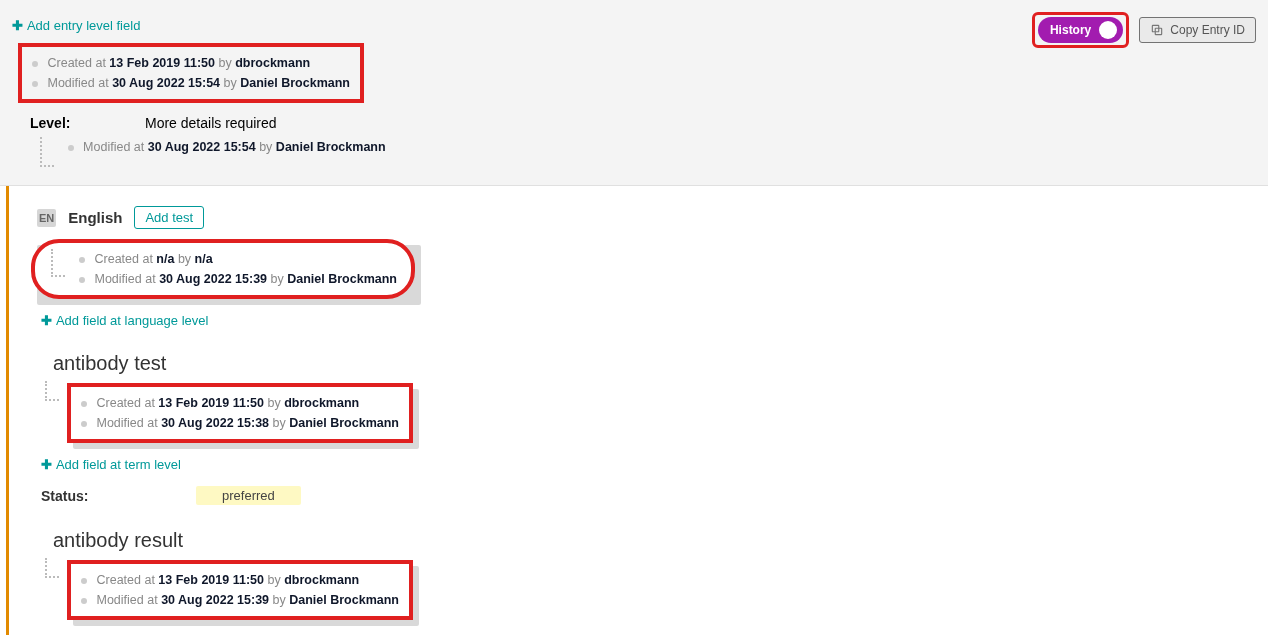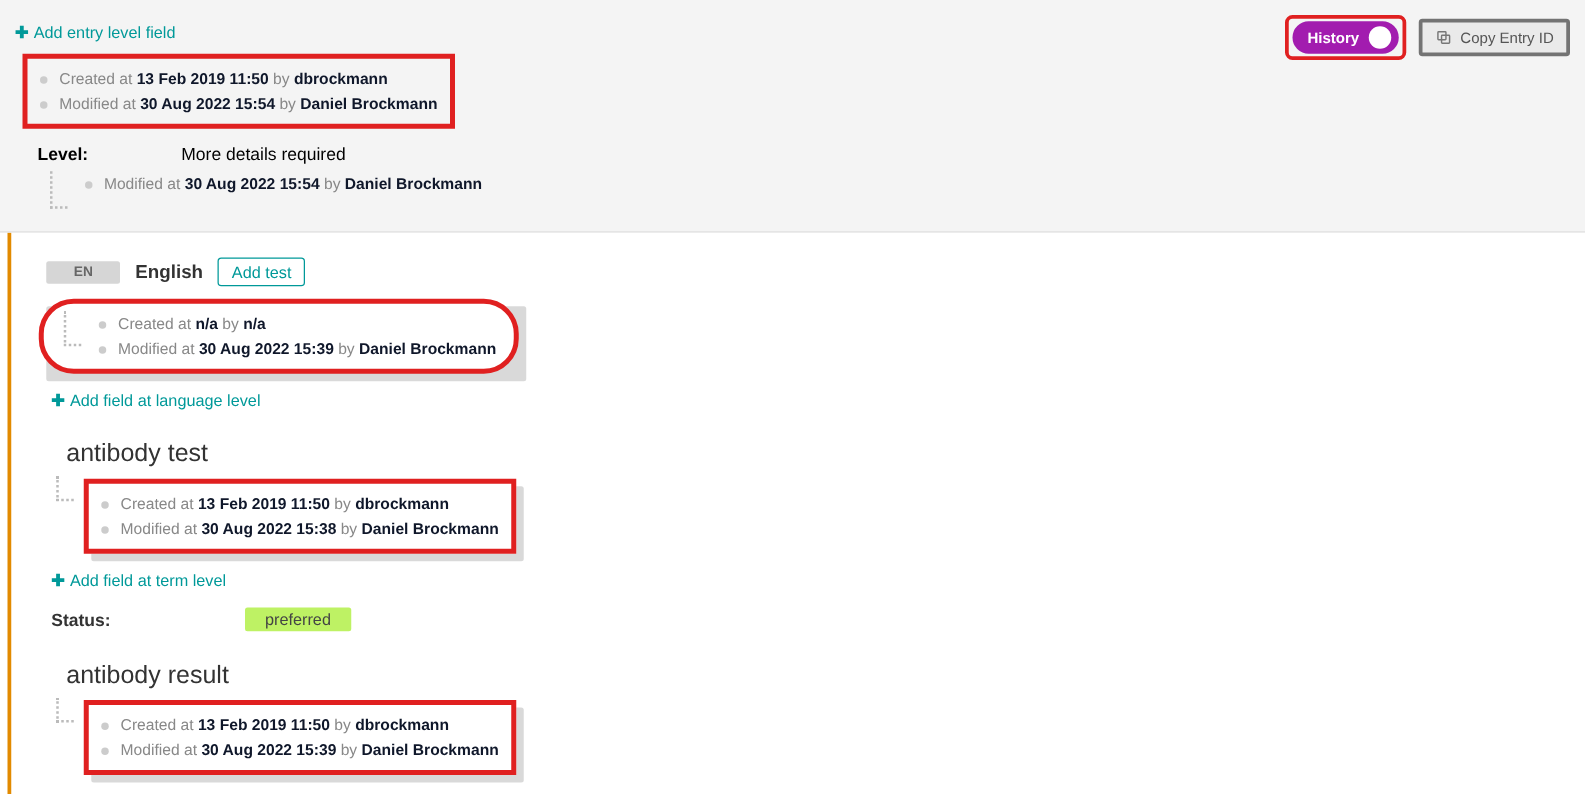--- a/index.html
+++ b/index.html
@@ -5,21 +5,21 @@
     * { box-sizing: border-box; margin: 0; padding: 0; }
     body { font-family: -apple-system, BlinkMacSystemFont, "Segoe UI", Arial, sans-serif; font-size: 13px; color: #333; background: #fff; width: 1268px; }
     
     .top-section { background: #f4f4f4; border-bottom: 1px solid #e0e0e0; padding: 18px 12px 18px 12px; position: relative; }
     .top-controls { position: absolute; top: 12px; right: 12px; display: flex; gap: 10px; align-items: center; }
     
     .history-toggle-wrap { border: 3px solid #e02020; border-radius: 6px; padding: 2px 3px; }
     .history-toggle { background: #a21caf; color: #fff; border-radius: 16px; padding: 4px 6px 4px 12px; display: flex; align-items: center; gap: 8px; cursor: pointer; font-weight: 600; font-size: 12px; }
     .history-toggle .knob { width: 18px; height: 18px; background: #fff; border-radius: 50%; }
     
-    .copy-entry { background: #eaeaea; border: 3px solid #737373; border-radius: 3px; padding: 5px 10px; display: flex; align-items: center; gap: 6px; font-size: 12px; color: #555; cursor: pointer; }
+    .copy-entry { background: #eaeaea; border: 1px solid #737373; border-radius: 3px; padding: 5px 10px; display: flex; align-items: center; gap: 6px; font-size: 12px; color: #555; cursor: pointer; }
     .copy-icon svg { display: block; }
     
     .link-teal { color: #009999; cursor: pointer; display: inline-flex; align-items: center; gap: 4px; font-size: 13px; }
     .plus { font-weight: bold; }
     
     .highlight-box-shadow { position: relative; }
     .highlight-box-shadow::after { content: ''; position: absolute; left: 6px; top: 6px; right: -6px; bottom: -6px; background: rgba(0,0,0,0.15); z-index: -1; border-radius: 2px;}
     .highlight-box { border: 4px solid #e02020; background: #f4f4f4; padding: 6px 10px; position: relative; }
     .highlight-box.white-bg { background: #fff; }
     
@@ -36,21 +36,21 @@
     
     .sub-meta { margin-top: 6px; margin-left: 28px; }
     .tree-dots { display: inline-block; vertical-align: top; width: 18px; height: 30px; position: relative; margin-right: 6px; }
     .tree-dots::before { content: ''; position: absolute; left: 0; top: 0; bottom: 0; border-left: 2px dotted #bbb; }
     .tree-dots::after { content: ''; position: absolute; left: 0; bottom: 0; width: 14px; border-bottom: 2px dotted #bbb; }
     .sub-meta-inner { display: inline-block; vertical-align: top; }
     
     .main-section { border-left: 3px solid #e28a00; margin-left: 6px; padding: 20px 0 20px 28px; }
     
     .lang-row { display: flex; align-items: center; gap: 12px; margin-bottom: 10px; }
-    .lang-badge { background: #d6d6d6; color: #666; font-size: 11px; font-weight: 600; padding: 3px 22px; border-radius: 2px; }
+    .lang-badge { background: #d6d6d6; color: #666; font-size: 11px; font-weight: 600; padding: 3px 2px; border-radius: 2px; }
     .lang-name { font-weight: 700; font-size: 15px; }
     .add-term-btn { border: 1px solid #009999; color: #009999; background: #fff; padding: 3px 10px; border-radius: 3px; font-size: 13px; cursor: pointer; }
     
     .lang-meta-wrap { margin-left: -6px; }
     .lang-meta-wrap .highlight-box-shadow { display: inline-block; }
     .lang-meta-wrap .highlight-box { min-width: 340px; padding: 6px 14px 6px 10px; border-radius: 28px; }
     .lang-meta-inner { display: flex; }
     .lang-meta-inner .tree-dots { height: 28px; margin-left: 6px; margin-right: 10px; }
     
     .add-field-lang { margin-top: 14px; margin-left: 4px; }
@@ -59,21 +59,21 @@
     .term-title { font-weight: 400; font-size: 20px; margin-left: 16px; }
     .term-meta-wrap { margin-top: 8px; margin-left: 8px; display: flex; align-items: flex-start; }
     .term-meta-wrap .tree-dots { height: 20px; margin-right: 4px; margin-top: -2px; }
     .term-meta-wrap .highlight-box-shadow { display: inline-block; }
     .term-meta-wrap .highlight-box { min-width: 296px; }
     
     .add-field-term { margin-top: 14px; margin-left: 4px; }
     
     .status-row { margin-top: 14px; margin-left: 4px; display: flex; align-items: center; }
     .status-label { font-weight: 700; width: 155px; font-size: 14px; }
-    .status-pill { background: #bef264; padding: 2px 16px; font-size: 13px; color: #444; border-radius: 2px; }
+    .status-pill { background: #fef9c3; padding: 2px 26px; font-size: 13px; color: #444; border-radius: 2px; }
   </style>
 </head>
 <body>
 
 <div class="top-section">
   <div class="top-controls">
     <div class="history-toggle-wrap">
       <div class="history-toggle">
         <span>History</span>
         <span class="knob"></span>

